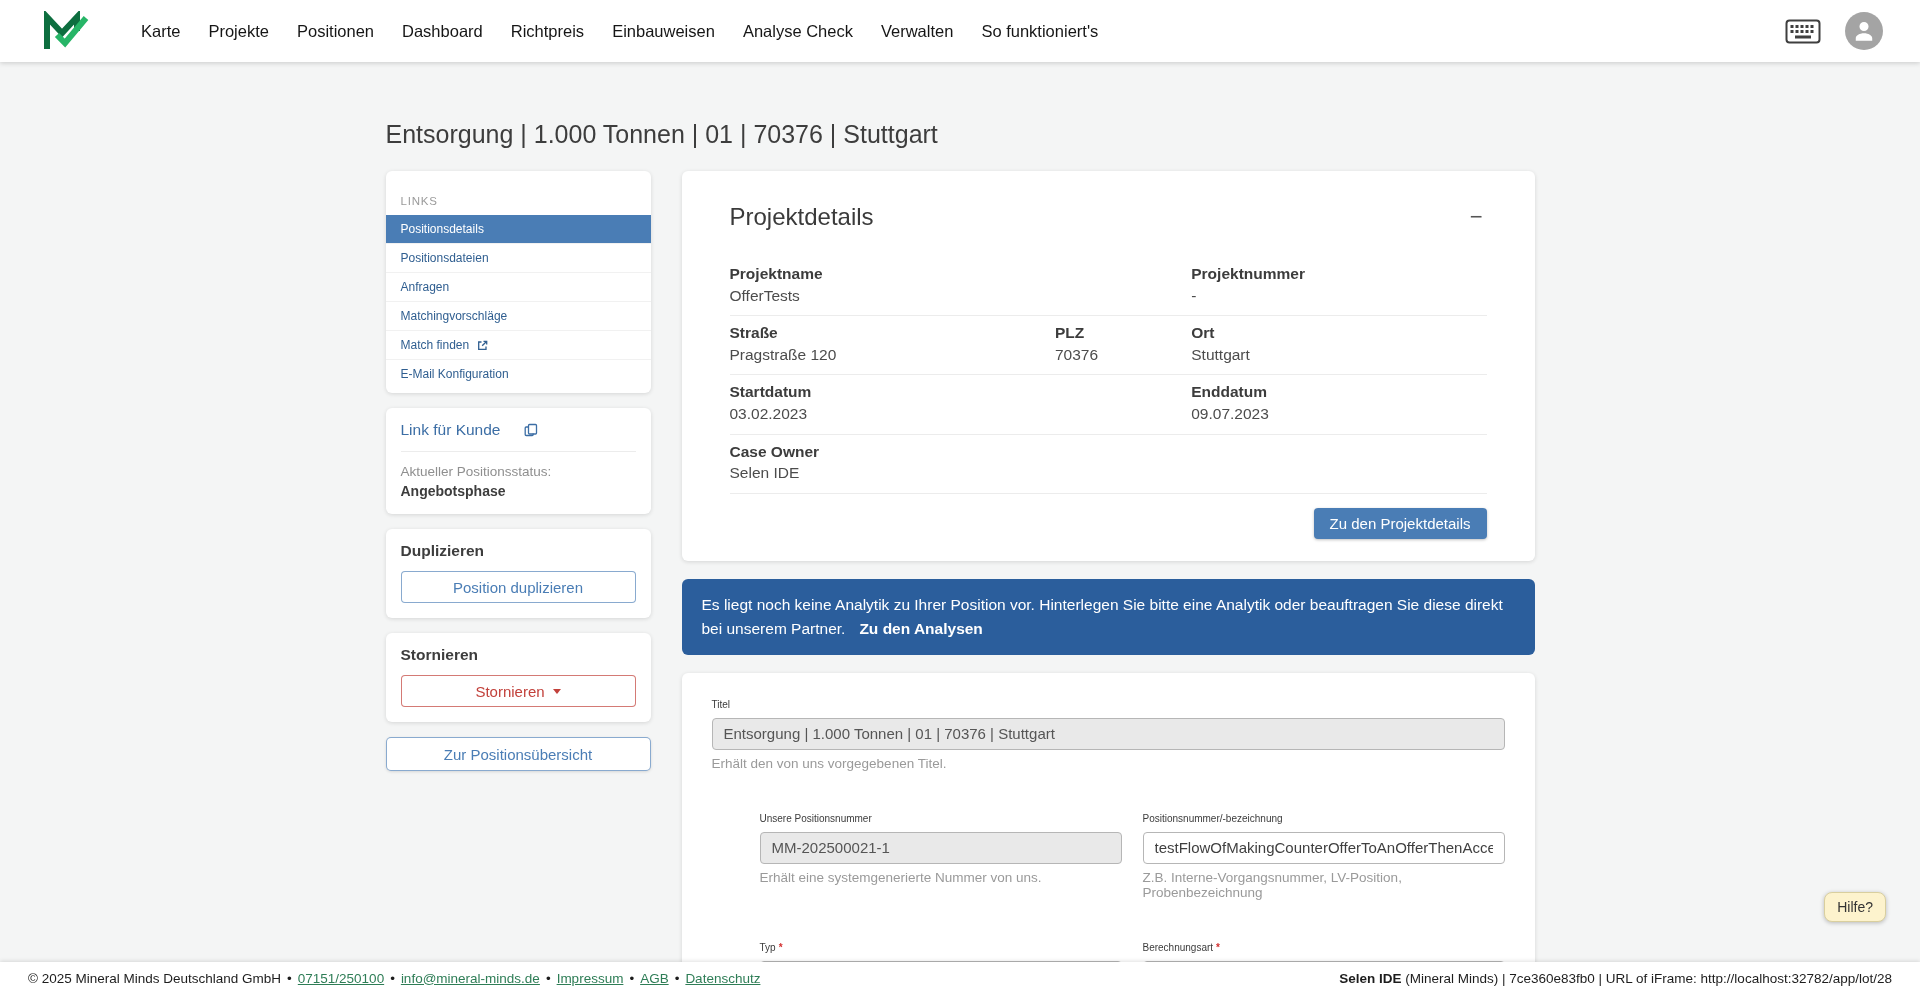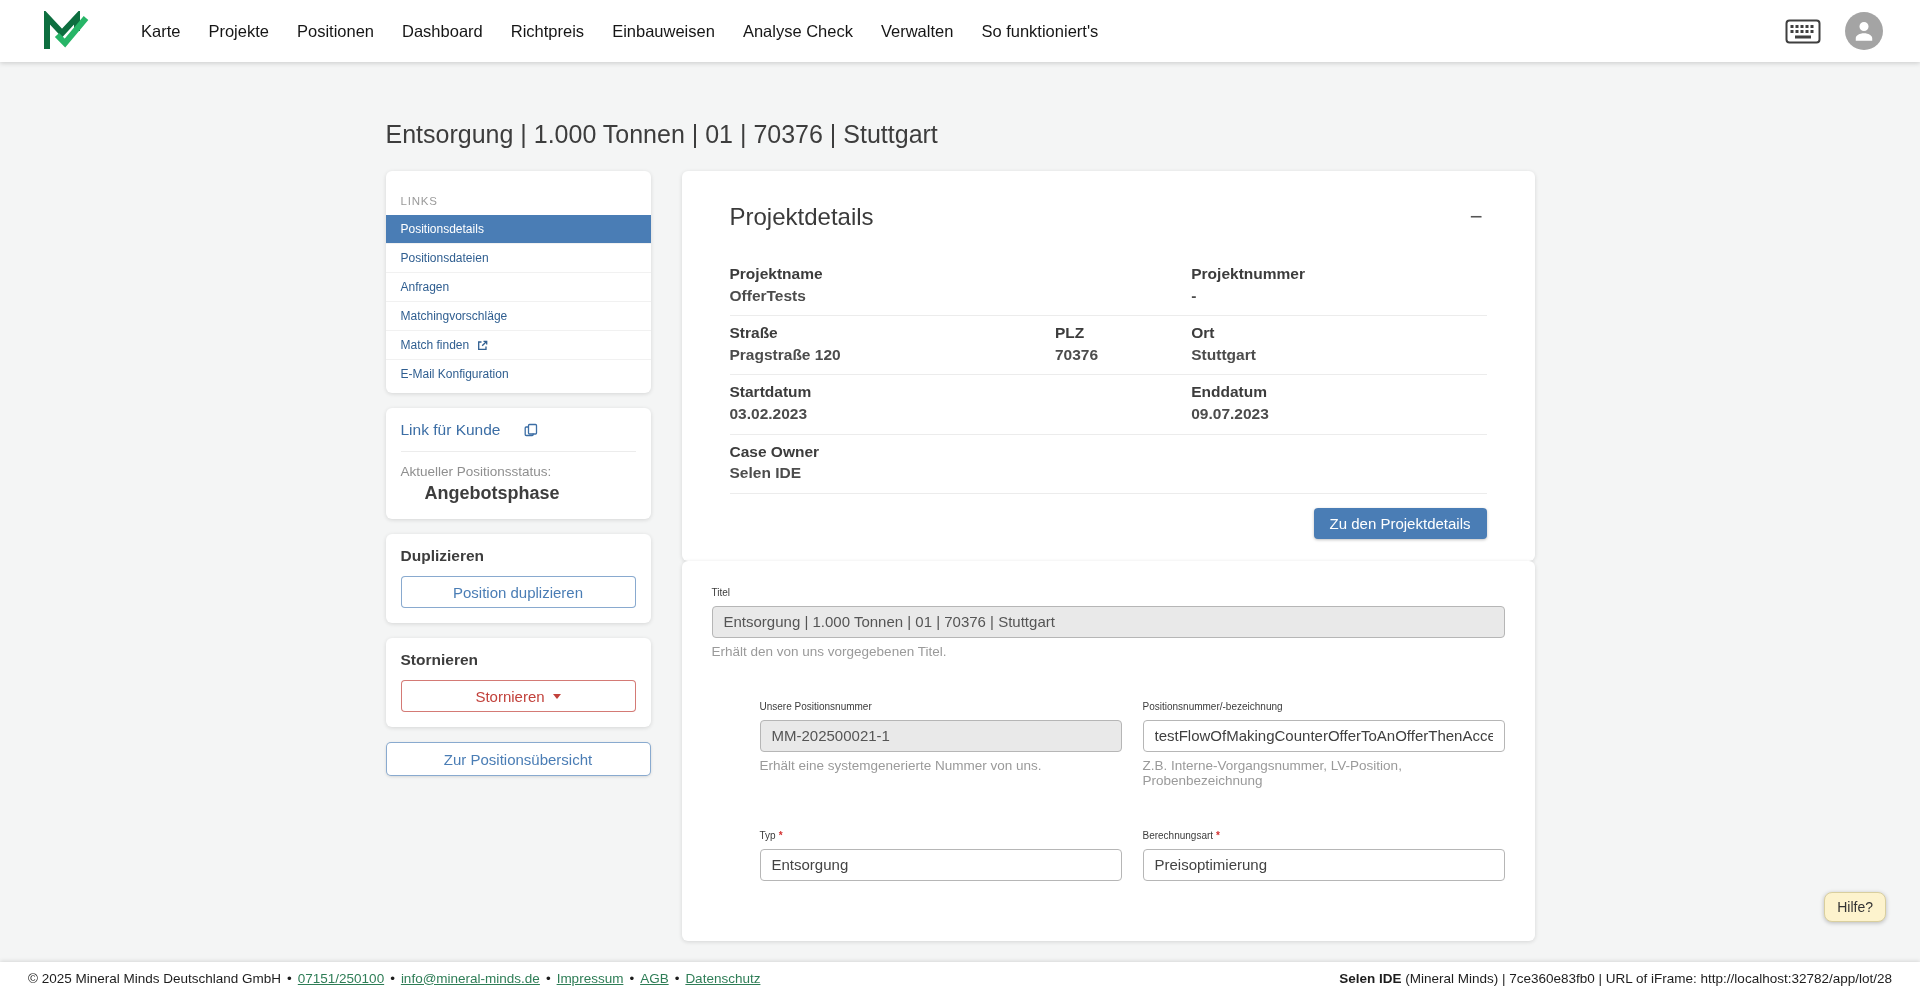--- a/index.html
+++ b/index.html
@@ -51,21 +51,21 @@
   .side-item + .side-item { border-top: 1px solid #f1f1f1; }
   .side-item.active { background: var(--accent-blue, #4a7db5); color: #fff; border-top-color: transparent; }
   .side-item svg { flex: 0 0 auto; }
 
   .status-card { padding: 13px 15px 15px; }
   .kunde-link {
     color: #3c6ea5; font-size: 15.5px; display: flex; align-items: center; gap: 24px;
     cursor: pointer; padding-bottom: 12px; border-bottom: 1px solid #ececec;
   }
   .status-label { font-size: 13.5px; color: #8f8f8f; margin-top: 12px; }
-  .status-value { font-size: 18px; font-weight: 700; color: #3d3d3d; margin-top: 4px; margin-left: 24px; }
+  .status-value { font-size: 14px; font-weight: 700; color: #3d3d3d; margin-top: 4px; }
 
   .action-card { padding: 13px 15px 15px; }
   .card-heading { font-size: 15.5px; font-weight: 700; color: #3d3d3d; margin-bottom: 11px; }
   .btn {
     display: flex; align-items: center; justify-content: center;
     width: 100%; height: 32px; border-radius: 4px; background: #fff;
     font-size: 15px; cursor: pointer;
   }
   .outline-blue { border: 1px solid rgba(74,125,181,.65); color: var(--accent-blue, #4a7db5); }
   .outline-red { border: 1px solid rgba(194,65,59,.7); color: var(--danger-red, #c2413b); gap: 8px; }
@@ -78,21 +78,21 @@
 
   
   .project-card { padding: 32px 48px 22px; }
   .card-top { display: flex; align-items: center; justify-content: space-between; }
   .project-title { font-size: 24px; font-weight: 400; color: #3a3a3a; }
   .collapse-btn { border: none; background: none; font-size: 22px; color: #555; cursor: pointer; line-height: 1; padding: 0 4px; }
   .field-rows { margin-top: 26px; }
   .frow { display: grid; grid-template-columns: 43% 18% 39%; padding: 8px 0 10px; border-bottom: 1px solid #ececec; }
   .cA { grid-column: 1; } .cB { grid-column: 2; } .cC { grid-column: 3; }
   .flabel { font-size: 15.5px; font-weight: 700; color: #3c3c3c; line-height: 1.2; }
-  .fvalue { font-size: 15.5px; color: #4c4c4c; margin-top: 3px; line-height: 1.2; font-weight: bold; }
+  .fvalue { font-size: 15.5px; color: #4c4c4c; margin-top: 3px; line-height: 1.2; }
   .card-actions { display: flex; justify-content: flex-end; margin-top: 14px; }
   .fill-blue {
     background: var(--accent-blue, #4a7db5); color: #fff; border: none;
     width: auto; padding: 0 16px; height: 31px; border-radius: 4px; font-size: 15px;
     cursor: pointer; box-shadow: 0 1px 3px rgba(0,0,0,.25); margin-left: 42px;
   }
 
   
   .banner {
     background: var(--banner-blue, #2b5e9c); border-radius: 6px; color: #fff;
@@ -284,20 +284,23 @@
               <div class="flabel">Case Owner</div>
               <div class="fvalue">Selen IDE</div>
             </div>
           </div>
         </div>
         <div class="card-actions">
           <button class="fill-blue">Zu den Projektdetails</button>
         </div>
       </div>
 
+      <div class="banner">
+        <span>Es liegt noch keine Analytik zu Ihrer Position vor. Hinterlegen Sie bitte eine Analytik oder beauftragen Sie diese direkt bei unserem Partner.</span><a class="banner-link">Zu den Analysen</a>
+      </div>
 
       <div class="card form-card">
         <div class="form-row">
           <label class="input-label">Titel</label>
           <input class="text-input" disabled="" value="Entsorgung | 1.000 Tonnen | 01 | 70376 | Stuttgart" style="">
           <div class="helper">Erhält den von uns vorgegebenen Titel.</div>
         </div>
 
         <div class="form-grid form-row">
           <div>

